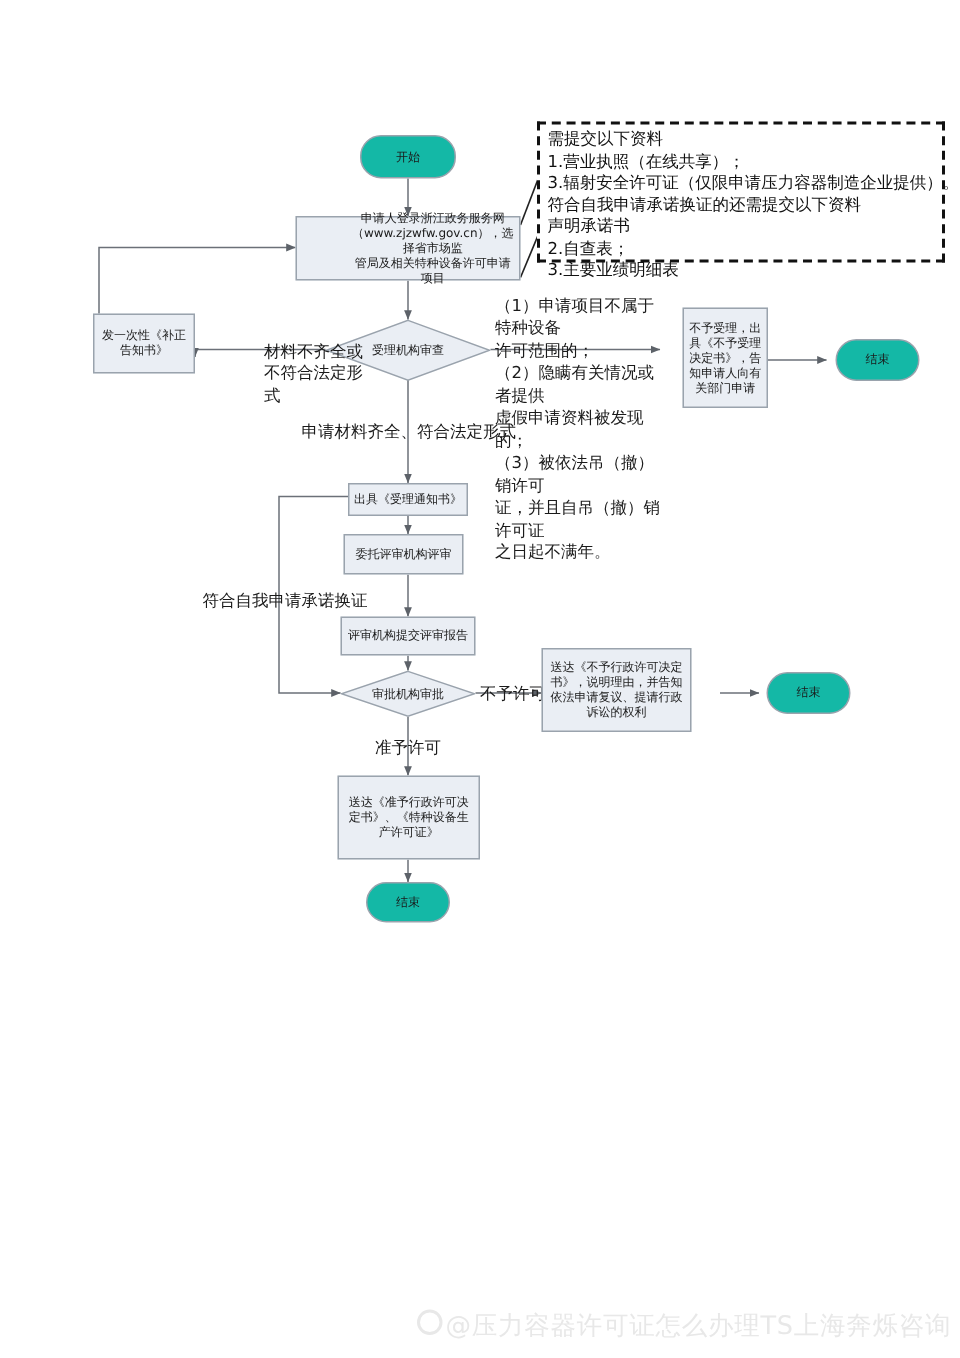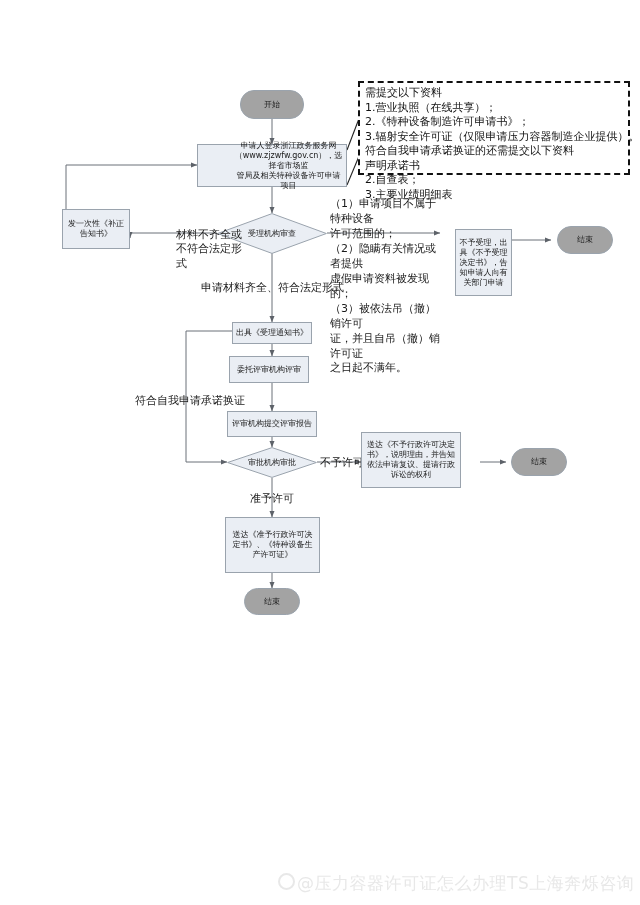--- a/index.html
+++ b/index.html
@@ -21,21 +21,21 @@
     display:flex;
     align-items:center;
     justify-content:center;
     text-align:center;
     line-height:1.25;
     font-size:8px;
     padding:2px 3px;
   }
   .terminator{
     border-radius:14px;
-    background:#a3a3a3;
+    background:#14b8a6;
   }
   .diamond{
     position:absolute;
     box-sizing:border-box;
     background:transparent;
     border:none;
     display:flex;
     align-items:center;
     justify-content:center;
   }
@@ -140,21 +140,20 @@
   <span style="display:block;">
     <span style="display:block;">申请人登录浙江政务服务网</span>
     <span style="display:block;">（www.zjzwfw.gov.cn），选择省市场监</span>
     <span style="display:block;">管局及相关特种设备许可申请项目</span>
   </span>
 </div>
 
 <div class="note" style="left:358px;top:81px;width:272px;height:94px;">
   <div>需提交以下资料</div>
   <div>1.营业执照（在线共享）；</div>
-  <div>2.《特种设备制造许可申请书》；</div>
   <div>3.辐射安全许可证（仅限申请压力容器制造企业提供）。</div>
   <div>符合自我申请承诺换证的还需提交以下资料</div>
   <div>声明承诺书</div>
   <div>2.自查表；</div>
   <div>3.主要业绩明细表</div>
 </div>
 
 <div class="node" style="left:62px;top:209px;width:68px;height:40px;">
   <span style="display:block;">
     <span style="display:block;">发一次性《补正</span>
@@ -177,21 +176,21 @@
 <div class="edgelabel left" style="left:330px;top:197px;width:112px;line-height:1.36;">
   <div>（1）申请项目不属于特种设备</div>
   <div>许可范围的；</div>
   <div>（2）隐瞒有关情况或者提供</div>
   <div>虚假申请资料被发现的；</div>
   <div>（3）被依法吊（撤）销许可</div>
   <div>证，并且自吊（撤）销许可证</div>
   <div>之日起不满年。</div>
 </div>
 
-<div class="node" style="left:455px;top:205px;width:57px;height:67px;margin-top:24px;">
+<div class="node" style="left:455px;top:205px;width:57px;height:67px;">
   <span style="display:block;">
     <span style="display:block;">不予受理，出</span>
     <span style="display:block;">具《不予受理</span>
     <span style="display:block;">决定书》，告</span>
     <span style="display:block;">知申请人向有</span>
     <span style="display:block;">关部门申请</span>
   </span>
 </div>
 
 <div class="node terminator" style="left:557px;top:226px;width:56px;height:28px;">结束</div>

